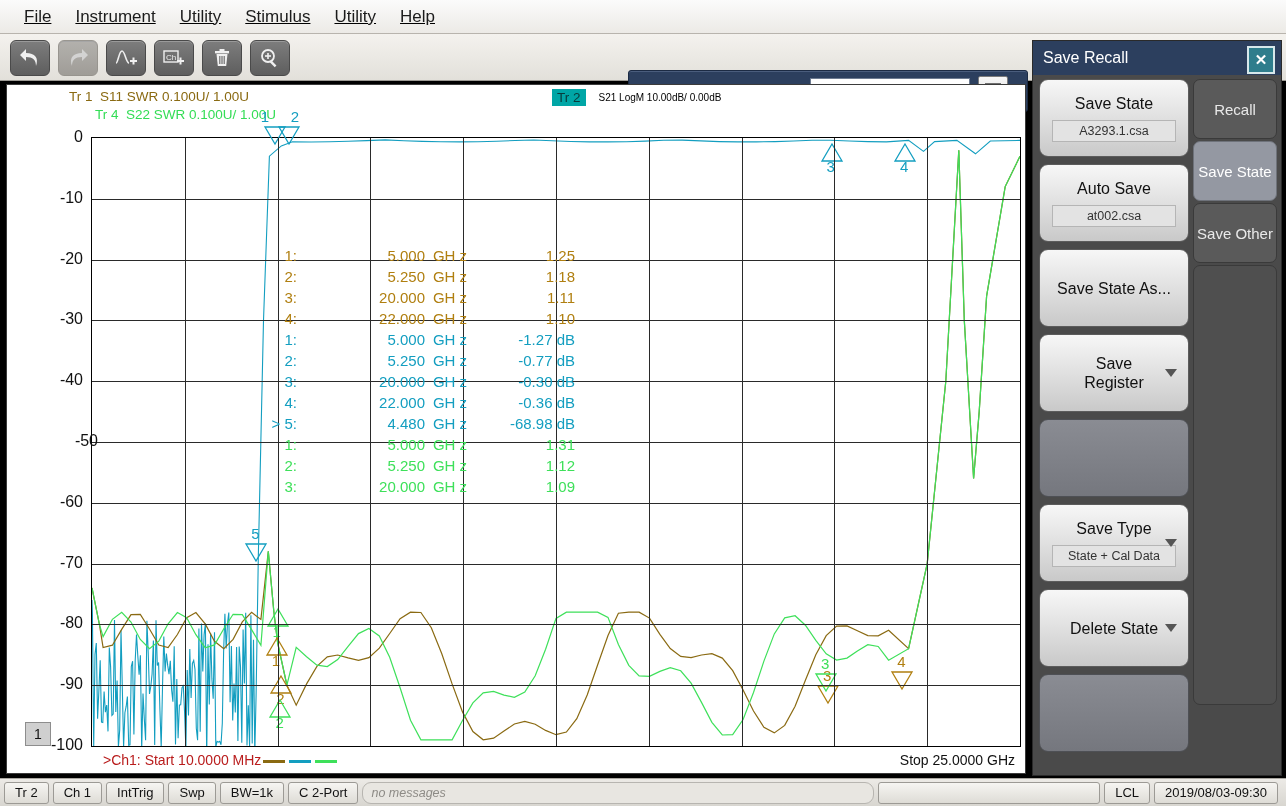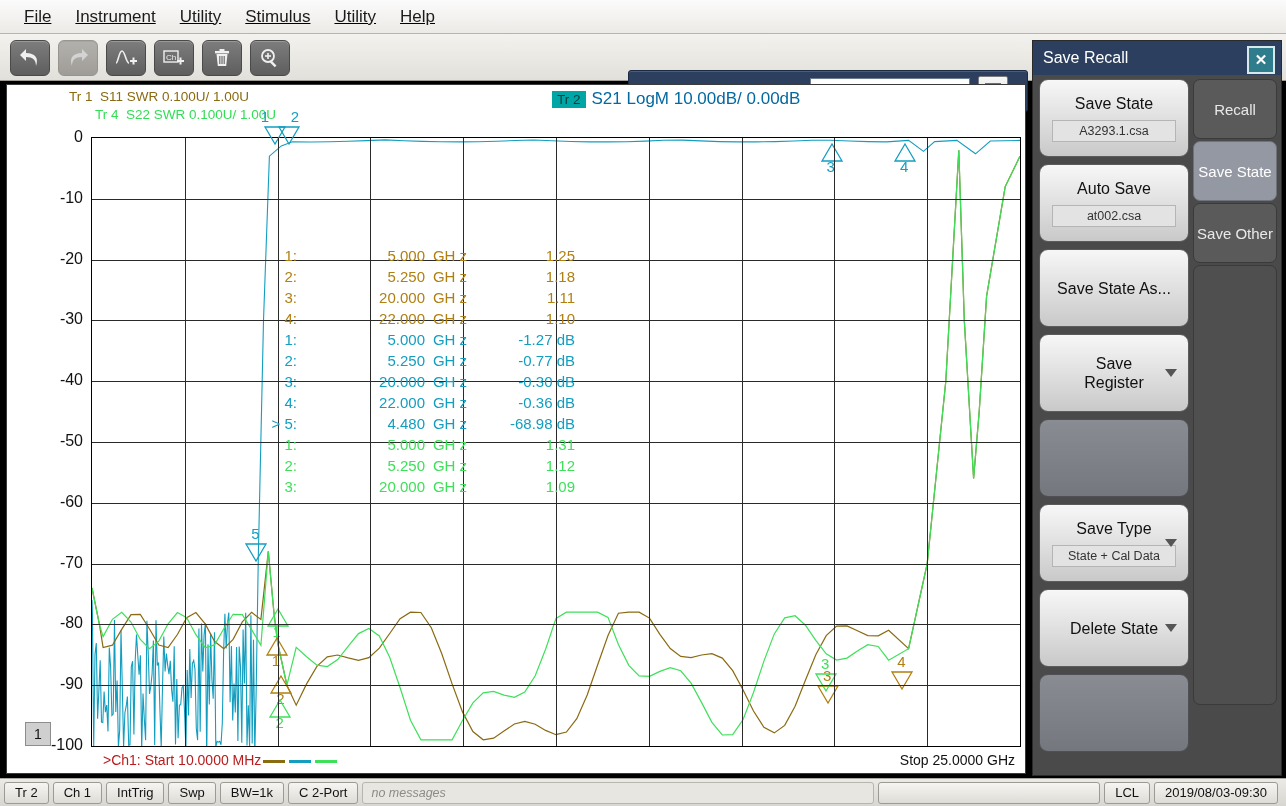--- a/index.html
+++ b/index.html
@@ -33,21 +33,21 @@
 
   
   .graph-wrap{position:absolute;left:6px;top:84px;width:1020px;height:690px;
     background:#fff;border:1px solid #3b3b3b;box-sizing:border-box;}
   .trace-hdr{position:absolute;left:0;top:0;width:100%;height:46px;}
   .tr-line{position:absolute;font-size:13.5px;white-space:nowrap;}
   .tr1{left:62px;top:4px;color:#8a6a12;}
   .tr4{left:88px;top:22px;color:#33dd55;}
   .tr2wrap{left:545px;top:4px;display:flex;align-items:center;}
   .tr2badge{background:#00a6a6;color:#083b3b;padding:1px 5px;font-size:13.5px;}
-  .tr2txt{color:#0369a1;margin-left:6px;font-size:17px;}
+  .tr2txt{color:#000000;margin-left:13px;font-size:10px;}
 
   
   .plot{position:absolute;left:84px;top:52px;width:930px;height:610px;border:1px solid #000;box-sizing:border-box;}
   .gl{position:absolute;background:#2a2a2a;}
   .glh{left:0;width:100%;height:1px;}
   .glv{top:0;height:100%;width:1px;}
   .ylab{position:absolute;right:0;font-size:16px;color:#111;text-align:right;width:72px;transform:translateY(-50%);}
 
   
   .mk{position:absolute;font-size:15px;}
@@ -97,21 +97,21 @@
   .ptab.active{background:#9498a2;color:#fff;border-color:#6e727a;}
   .ptab.blank{background:#4f4f4f;border-color:#3a3a3a;height:440px;}
 
   
   .statusbar{position:absolute;left:0;bottom:0;width:1286px;height:28px;
     background:linear-gradient(#eceae6,#d8d6d0);border-top:1px solid #a9a6a0;
     display:flex;align-items:center;padding:0 4px;box-sizing:border-box;}
   .sb{height:20px;border:1px solid #9c9a95;border-radius:3px;background:linear-gradient(#f6f5f2,#dedcd6);
     display:flex;align-items:center;justify-content:center;font-size:13px;color:#111;
     padding:0 10px;margin-right:4px;}
-  .sb-msg{flex:1;height:20px;border:1px solid #b7b5b0;border-radius:3px;background:#e8e6e1;
+  .sb-msg{flex:1;height:20px;border:1px solid #b7b5b0;border-radius:9px;background:#e8e6e1;
     display:flex;align-items:center;padding-left:8px;font-size:12.5px;color:#8d8b86;font-style:italic;
     margin-right:4px;}
   .sb-wide{flex:0 0 120px;}
 </style>
 </head>
 <body>
 
 <div id="app">
 
   <div class="menubar" id="menubar">
@@ -296,21 +296,21 @@
         <div class="gl glh" style="top: 547.2px;"></div>
         <div class="gl glv" style="left: 835.2px;"></div>
       </div>
 
     <div id="yaxis">
         <div class="ylab" style="top: 52px; left: 0px; width: 76px;">0</div>
         <div class="ylab" style="top: 112.8px; left: 0px; width: 76px;">-10</div>
         <div class="ylab" style="top: 173.6px; left: 0px; width: 76px;">-20</div>
         <div class="ylab" style="top: 234.4px; left: 0px; width: 76px;">-30</div>
         <div class="ylab" style="top: 295.2px; left: 0px; width: 76px;">-40</div>
-        <div class="ylab" style="top: 356px; left: 0px; width: 76px;">-50</div>
+        <div class="ylab" style="top: 356px; left: 15px; width: 76px;">-50</div>
         <div class="ylab" style="top: 416.8px; left: 0px; width: 76px;">-60</div>
         <div class="ylab" style="top: 477.6px; left: 0px; width: 76px;">-70</div>
         <div class="ylab" style="top: 538.4px; left: 0px; width: 76px;">-80</div>
         <div class="ylab" style="top: 599.2px; left: 0px; width: 76px;">-90</div>
         <div class="ylab" style="top: 660px; left: 0px; width: 76px;">-100</div>
       </div>
 
     <div class="readout" id="readout"><div class="ro-row" style="color: rgb(176, 127, 16);"><div class="ro-i">1:</div><div class="ro-f">5.000</div><div class="ro-u">GH z</div><div class="ro-v">1.25</div></div><div class="ro-row" style="color: rgb(176, 127, 16);"><div class="ro-i">2:</div><div class="ro-f">5.250</div><div class="ro-u">GH z</div><div class="ro-v">1.18</div></div><div class="ro-row" style="color: rgb(176, 127, 16);"><div class="ro-i">3:</div><div class="ro-f">20.000</div><div class="ro-u">GH z</div><div class="ro-v">1.11</div></div><div class="ro-row" style="color: rgb(176, 127, 16);"><div class="ro-i">4:</div><div class="ro-f">22.000</div><div class="ro-u">GH z</div><div class="ro-v">1.10</div></div><div class="ro-row" style="color: rgb(19, 158, 192);"><div class="ro-i">1:</div><div class="ro-f">5.000</div><div class="ro-u">GH z</div><div class="ro-v">-1.27 dB</div></div><div class="ro-row" style="color: rgb(19, 158, 192);"><div class="ro-i">2:</div><div class="ro-f">5.250</div><div class="ro-u">GH z</div><div class="ro-v">-0.77 dB</div></div><div class="ro-row" style="color: rgb(19, 158, 192);"><div class="ro-i">3:</div><div class="ro-f">20.000</div><div class="ro-u">GH z</div><div class="ro-v">-0.30 dB</div></div><div class="ro-row" style="color: rgb(19, 158, 192);"><div class="ro-i">4:</div><div class="ro-f">22.000</div><div class="ro-u">GH z</div><div class="ro-v">-0.36 dB</div></div><div class="ro-row" style="color: rgb(19, 158, 192);"><div class="ro-i">&gt; 5:</div><div class="ro-f">4.480</div><div class="ro-u">GH z</div><div class="ro-v">-68.98 dB</div></div><div class="ro-row" style="color: rgb(62, 224, 90);"><div class="ro-i">1:</div><div class="ro-f">5.000</div><div class="ro-u">GH z</div><div class="ro-v">1.31</div></div><div class="ro-row" style="color: rgb(62, 224, 90);"><div class="ro-i">2:</div><div class="ro-f">5.250</div><div class="ro-u">GH z</div><div class="ro-v">1.12</div></div><div class="ro-row" style="color: rgb(62, 224, 90);"><div class="ro-i">3:</div><div class="ro-f">20.000</div><div class="ro-u">GH z</div><div class="ro-v">1.09</div></div></div>
 
     <div class="chbadge">1</div>

